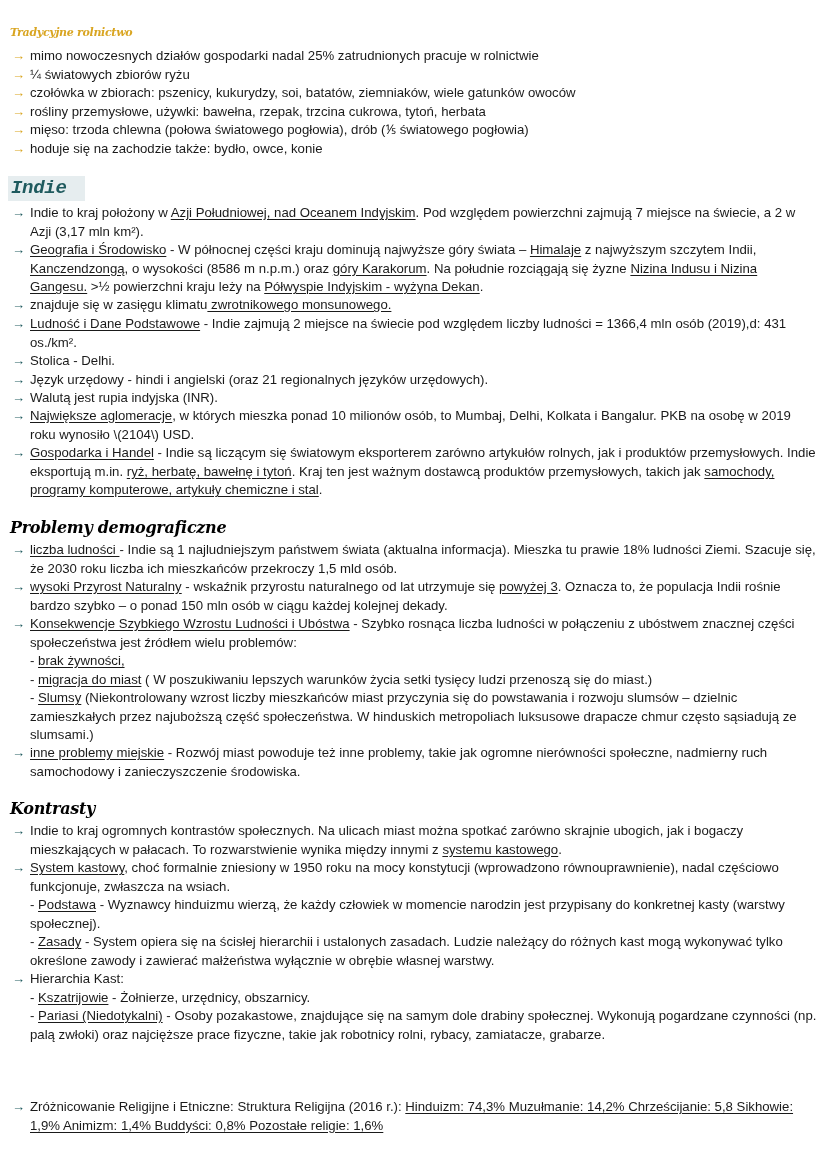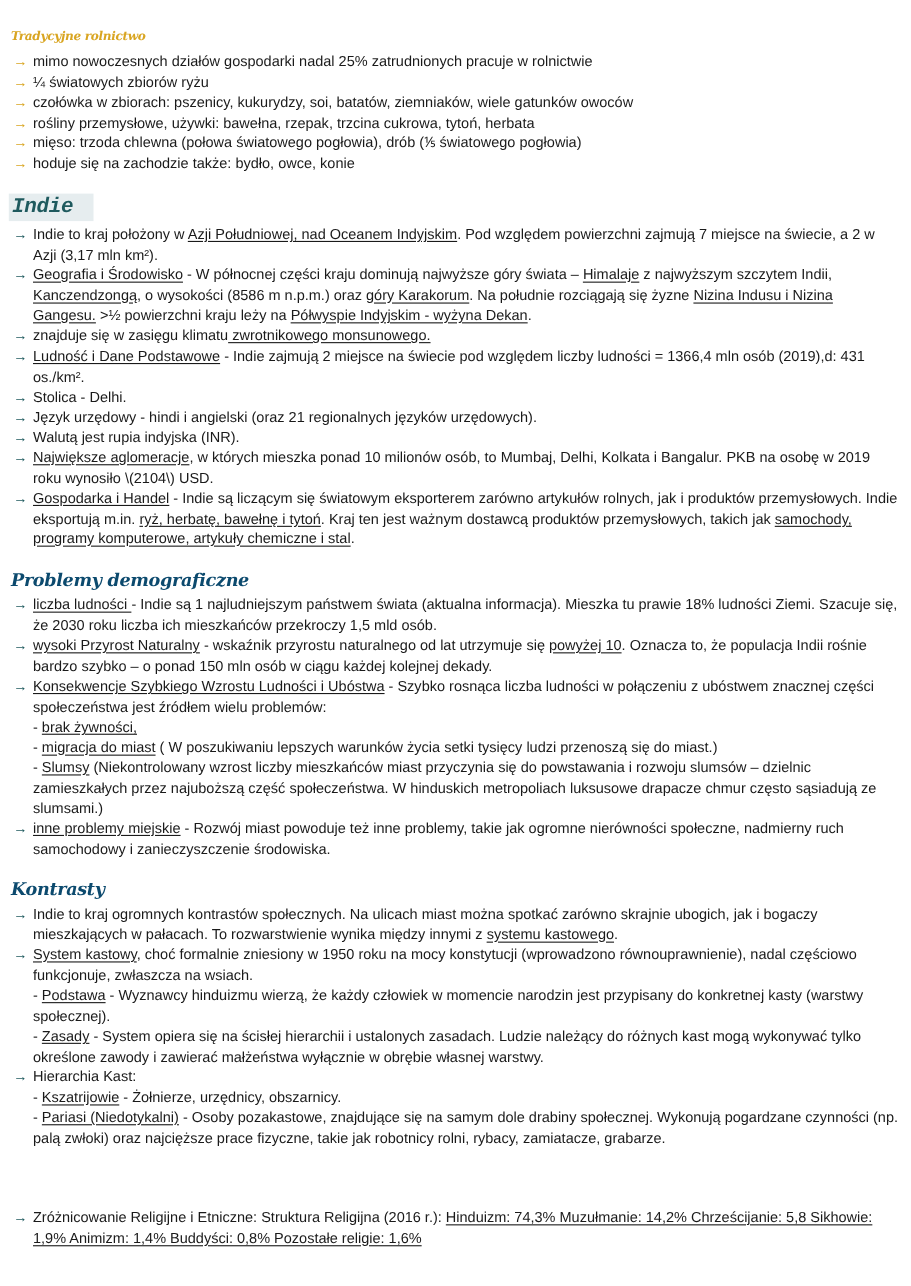--- a/index.html
+++ b/index.html
@@ -9,21 +9,21 @@
   }
   .page { position: absolute; left: 0; top: 0; width: 828px; }
   .h-gold {
     position: absolute; left: 10px;
     font-family: "DejaVu Serif", serif; font-style: italic; font-weight: bold;
     color: #d9a521; font-size: 11px; letter-spacing: -0.3px;
   }
   .h-teal {
     position: absolute; left: 10px;
     font-family: "DejaVu Serif", serif; font-style: italic; font-weight: bold;
-    color: #0c4a6e; font-size: 16px; letter-spacing: -0.3px;
+    color: #000000; font-size: 16px; letter-spacing: -0.3px;
   }
   .h-indie {
     position: absolute; left: 8px; top: 176px; padding: 1px 18px 2px 3px;
     background: #e6edef;
     font-family: Liberation Mono, monospace; font-style: italic; font-weight: bold;
     color: #1f5a5e; font-size: 19px; letter-spacing: -0.3px;
   }
   .item {
     position: absolute; left: 12px; width: 806px;
     font-size: 13.2px; line-height: 18.5px;
@@ -109,21 +109,21 @@
   </div>
 
   <div class="h-teal" style="top:518px;">Problemy demograficzne</div>
 
   <div class="item" style="top:541px;">
     <span class="arrow teal">→</span>
     <span class="txt"><span class="u">liczba ludności </span><span>-  Indie są 1 najludniejszym państwem świata (aktualna informacja). Mieszka tu prawie 18% ludności Ziemi. Szacuje się, że 2030 roku liczba ich mieszkańców przekroczy 1,5 mld osób.</span></span>
   </div>
   <div class="item" style="top:578px;">
     <span class="arrow teal">→</span>
-    <span class="txt"><span class="u">wysoki Przyrost Naturalny</span><span> - wskaźnik przyrostu naturalnego od lat utrzymuje się </span><span class="u">powyżej 10</span><span>. Oznacza to, że populacja Indii rośnie bardzo szybko – o ponad 150 mln osób w ciągu każdej kolejnej dekady.</span></span>
+    <span class="txt"><span class="u">wysoki Przyrost Naturalny</span><span> - wskaźnik przyrostu naturalnego od lat utrzymuje się </span><span class="u">powyżej 3</span><span>. Oznacza to, że populacja Indii rośnie bardzo szybko – o ponad 150 mln osób w ciągu każdej kolejnej dekady.</span></span>
   </div>
   <div class="item" style="top:615px;">
     <span class="arrow teal">→</span>
     <span class="txt"><span class="u">Konsekwencje Szybkiego Wzrostu Ludności i Ubóstwa</span><span> - Szybko rosnąca liczba ludności w połączeniu z ubóstwem znacznej części społeczeństwa jest źródłem wielu problemów:</span></span>
     <span class="txt"><span> - </span><span class="u">brak żywności,</span></span>
     <span class="txt"><span> - </span><span class="u">migracja do miast</span><span> ( W poszukiwaniu lepszych warunków życia setki tysięcy ludzi przenoszą się do miast.)</span></span>
     <span class="txt"><span> - </span><span class="u">Slumsy</span><span> (Niekontrolowany wzrost liczby mieszkańców miast przyczynia się do powstawania i rozwoju slumsów – dzielnic zamieszkałych przez najuboższą część społeczeństwa. W hinduskich metropoliach luksusowe drapacze chmur często sąsiadują ze slumsami.)</span></span>
   </div>
   <div class="item" style="top:744px;">
     <span class="arrow teal">→</span>

